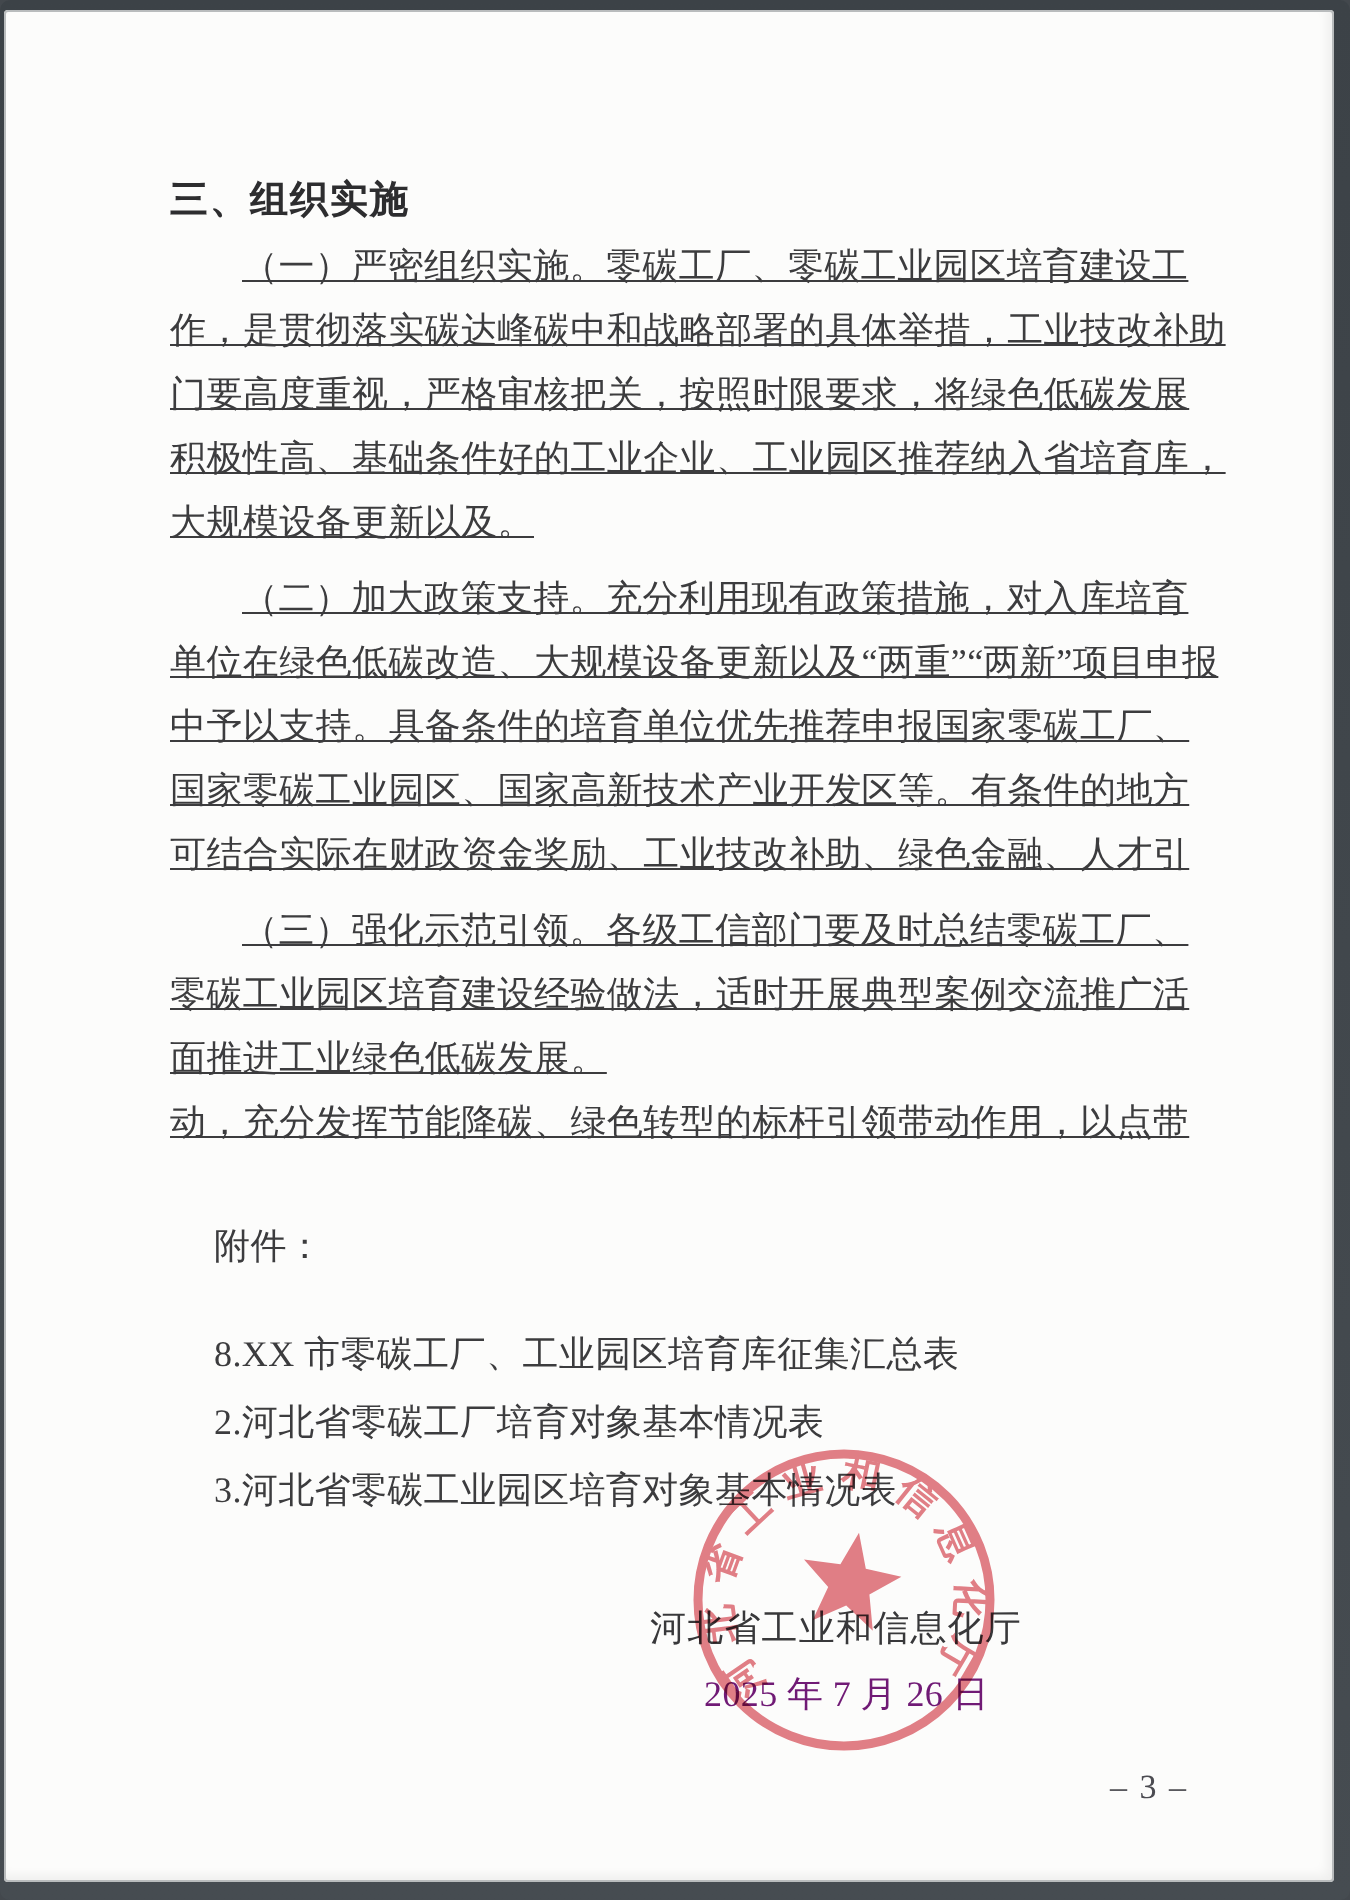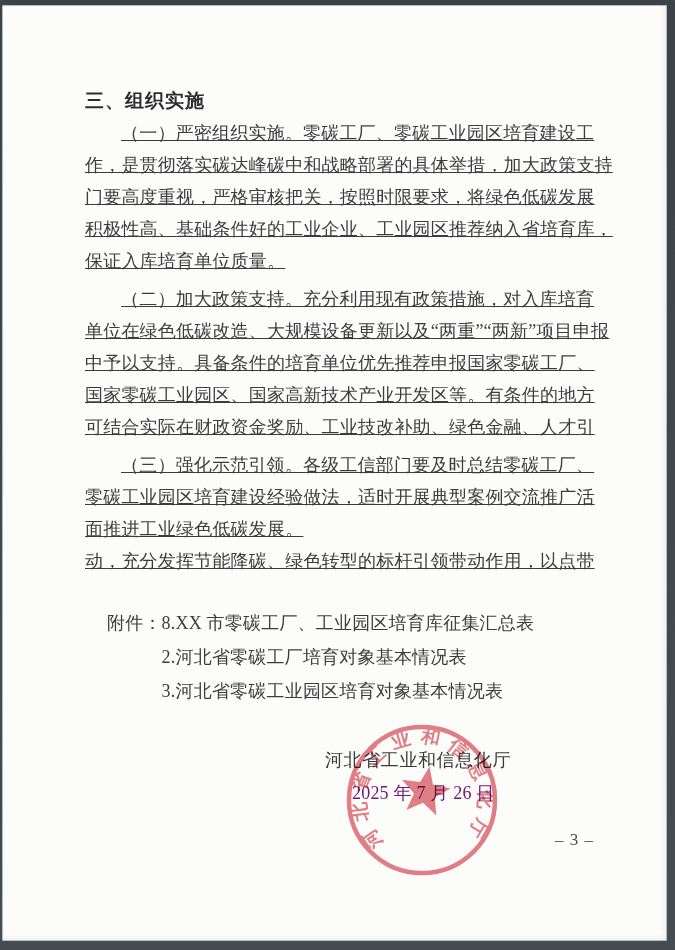--- a/index.html
+++ b/index.html
@@ -46,20 +46,21 @@
     white-space: nowrap;
     overflow: visible;
   }
   .para .line:first-child { text-indent: 2em; }
   .attachments {
     margin-top: 29px;
     display: flex;
     align-items: flex-start;
     line-height: 34px;
     margin-left: 22px;
+    flex-direction: column;
   }
   .att-label { flex: 0 0 54px; white-space: nowrap; }
   .signature {
     margin-top: 36px;
     margin-left: 240px;
     line-height: 33px;
     letter-spacing: 0.6px;
     white-space: nowrap;
     color: #38383a;
   }
@@ -95,24 +96,24 @@
 <body>
 
 <div class="scan-frame">
   <div class="page">
 
     <div class="content">
       <div class="heading">三、组织实施</div>
 
       <div class="para">
           <div class="line">（一）严密组织实施。零碳工厂、零碳工业园区培育建设工</div>
-          <div class="line">作，是贯彻落实碳达峰碳中和战略部署的具体举措，加大政策支持</div>
+          <div class="line">作，是贯彻落实碳达峰碳中和战略部署的具体举措，工业技改补助</div>
           <div class="line">门要高度重视，严格审核把关，按照时限要求，将绿色低碳发展</div>
           <div class="line">积极性高、基础条件好的工业企业、工业园区推荐纳入省培育库，</div>
-          <div class="line">保证入库培育单位质量。</div>
+          <div class="line">大规模设备更新以及。</div>
         </div>
 
       <div class="para">
           <div class="line">（二）加大政策支持。充分利用现有政策措施，对入库培育</div>
           <div class="line">单位在绿色低碳改造、大规模设备更新以及“两重”“两新”项目申报</div>
           <div class="line">中予以支持。具备条件的培育单位优先推荐申报国家零碳工厂、</div>
           <div class="line">国家零碳工业园区、国家高新技术产业开发区等。有条件的地方</div>
           <div class="line">可结合实际在财政资金奖励、工业技改补助、绿色金融、人才引</div>
         </div>
 

